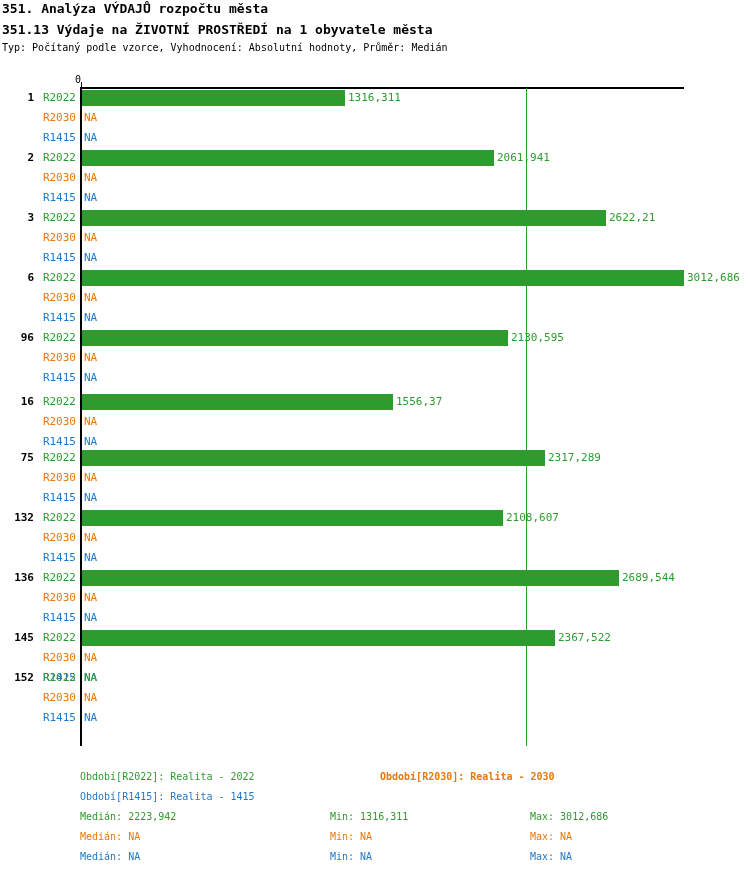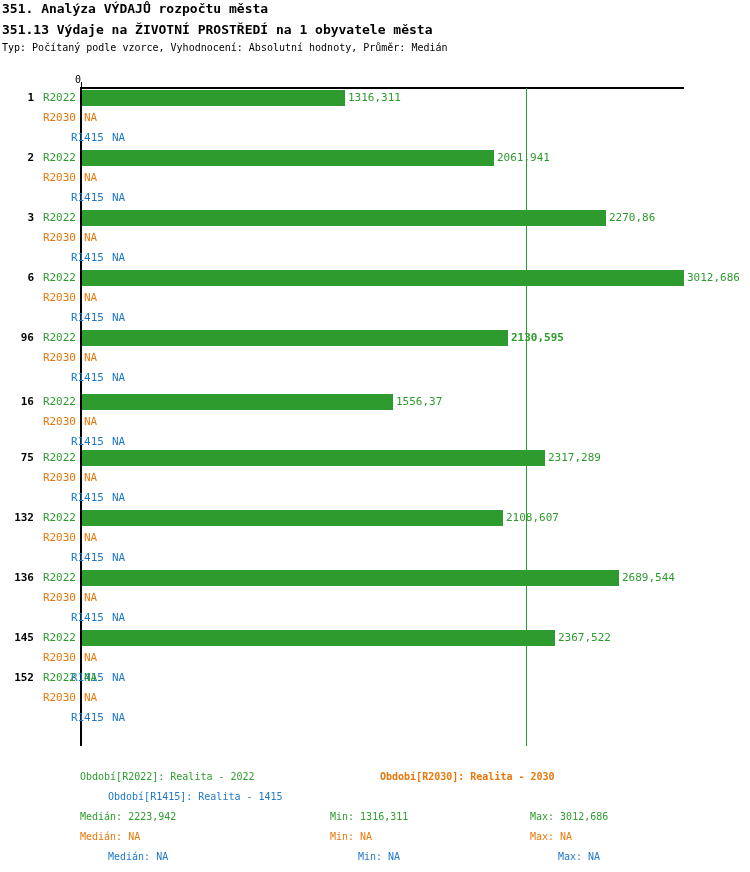--- a/index.html
+++ b/index.html
@@ -139,21 +139,21 @@
     position: absolute;
     left: 84px;
     top: 0px;
     font-size: 11px;
     line-height: 20px;
     white-space: nowrap;
   }
 
   .c-r2022 { color: #2E9B2E; }
   .c-r2030 { color: #E8780C; }
-  .c-r1415 { color: #1F78C8; padding-left: 28px; }
+  .c-r1415 { color: #1F78C8; }
   .bg-r2022 { background: #2E9B2E; }
 
   
   #footer {
     position: absolute;
     left: 0;
     top: 762px;
     width: 750px;
     height: 110px;
   }
@@ -208,21 +208,21 @@
         <div class="srow" style="top: 40px;">
           <div class="srow-label c-r1415">R1415</div>
           <div class="srow-na c-r1415">NA</div>
         </div>
       </div>
       <div class="group" style="top: 208px;">
         <div class="group-index">3</div>
         <div class="srow" style="top: 0px;">
           <div class="srow-label c-r2022">R2022</div>
           <div class="srow-bar bg-r2022" style="width: 524px;"></div>
-          <div class="srow-value c-r2022" style="left: 609px;">2270,86</div>
+          <div class="srow-value c-r2022" style="left: 609px;">2622,21</div>
         </div>
         <div class="srow" style="top: 20px;">
           <div class="srow-label c-r2030">R2030</div>
           <div class="srow-na c-r2030">NA</div>
         </div>
         <div class="srow" style="top: 40px;">
           <div class="srow-label c-r1415">R1415</div>
           <div class="srow-na c-r1415">NA</div>
         </div>
       </div>
@@ -240,21 +240,21 @@
         <div class="srow" style="top: 40px;">
           <div class="srow-label c-r1415">R1415</div>
           <div class="srow-na c-r1415">NA</div>
         </div>
       </div>
       <div class="group" style="top: 328px;">
         <div class="group-index">96</div>
         <div class="srow" style="top: 0px;">
           <div class="srow-label c-r2022">R2022</div>
           <div class="srow-bar bg-r2022" style="width: 426px;"></div>
-          <div class="srow-value c-r2022" style="left: 511px; font-weight: bold;">2130,595</div>
+          <div class="srow-value c-r2022" style="left: 511px;">2130,595</div>
         </div>
         <div class="srow" style="top: 20px;">
           <div class="srow-label c-r2030">R2030</div>
           <div class="srow-na c-r2030">NA</div>
         </div>
         <div class="srow" style="top: 40px;">
           <div class="srow-label c-r1415">R1415</div>
           <div class="srow-na c-r1415">NA</div>
         </div>
       </div>

